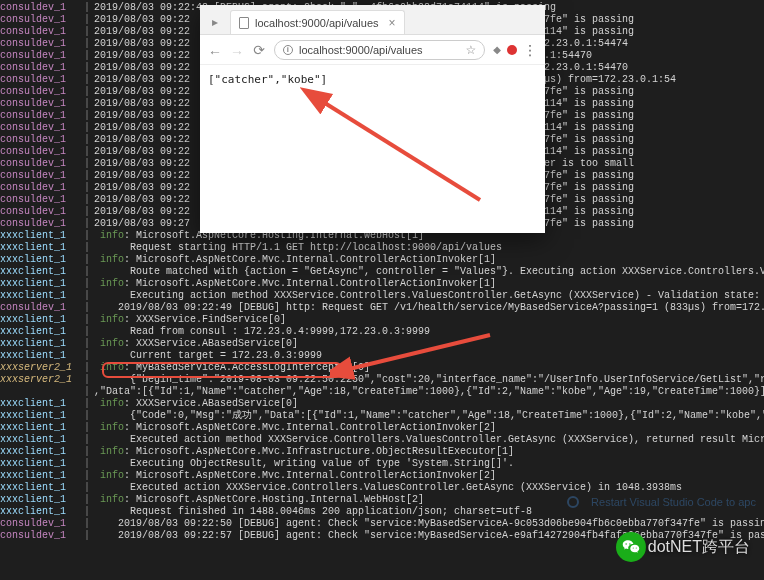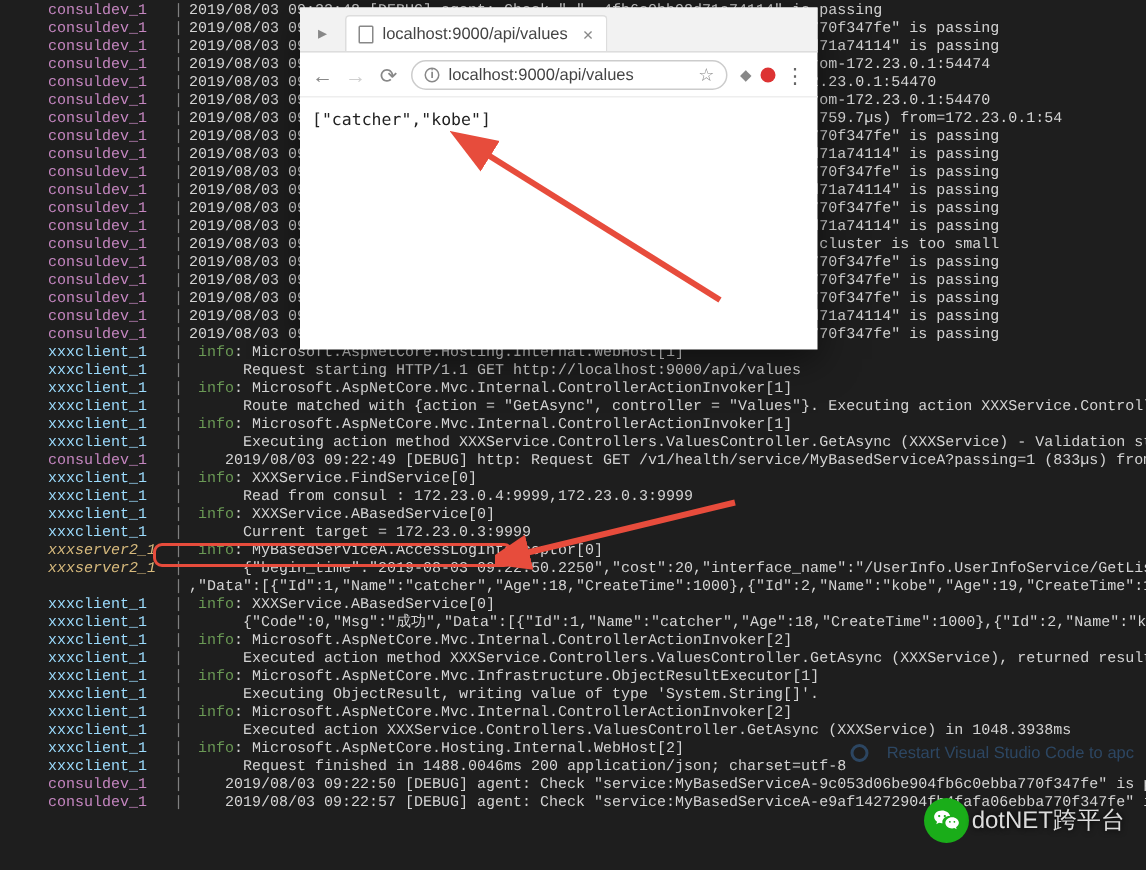--- a/index.html
+++ b/index.html
@@ -9,21 +9,21 @@
     font-family: Consolas, "Courier New", monospace;
     font-size: 10px;
     overflow: hidden;
     position: relative;
   }
   .terminal {
     position: absolute; top: 0; left: 0; right: 0; bottom: 0;
     white-space: pre; line-height: 12px;
     color: #ccc; padding-top: 2px;
   }
-  .line { display: flex; margin-left: 32px; }
+  .line { display: flex; }
   .gutter { width: 80px; flex-shrink: 0; overflow: hidden; }
   .consul { color: #c586c0; }
   .client { color: #9cdcfe; }
   .server { color: #d7ba7d; font-style: italic; }
   .pipe { color: #808080; margin: 0 4px; }
   .info { color: #6a9955; }
   .plain { color: #d4d4d4; }
   .browser {
     position: absolute; top: 5px; left: 200px;
     width: 345px; height: 228px;

